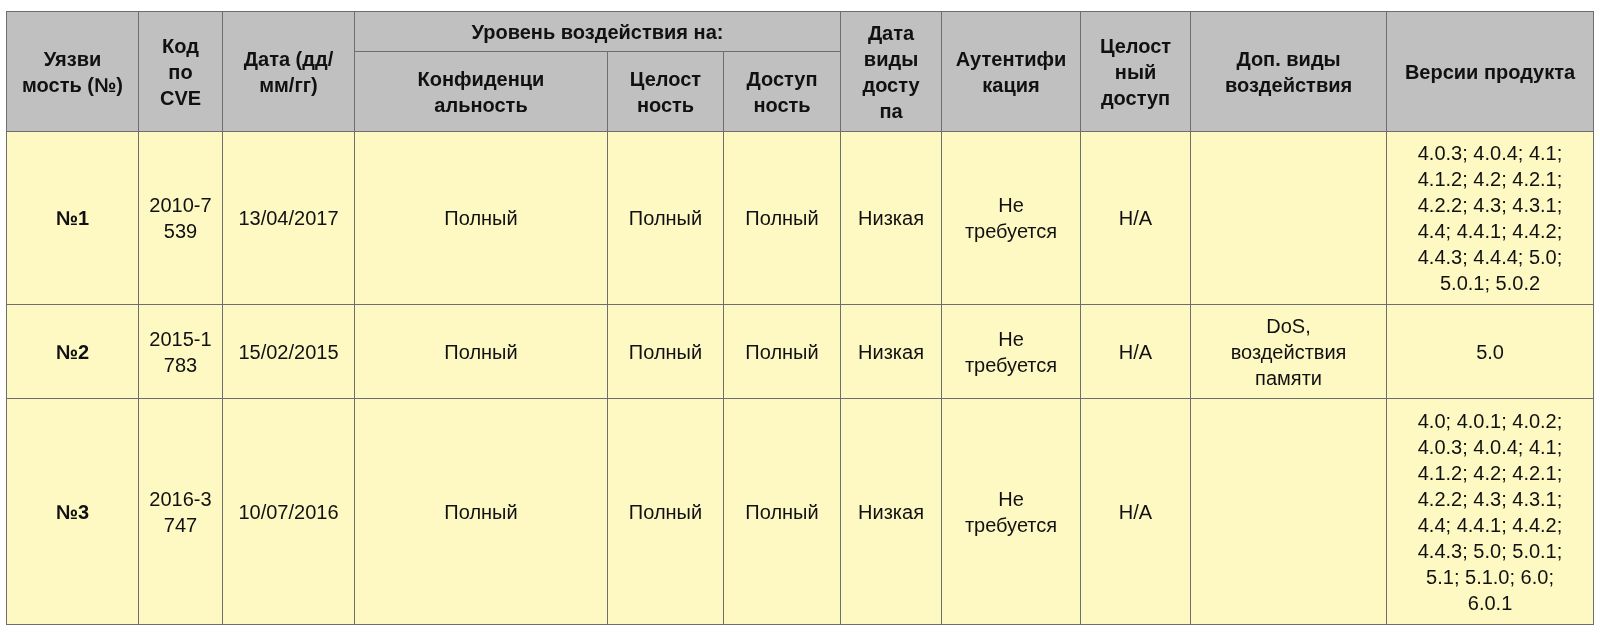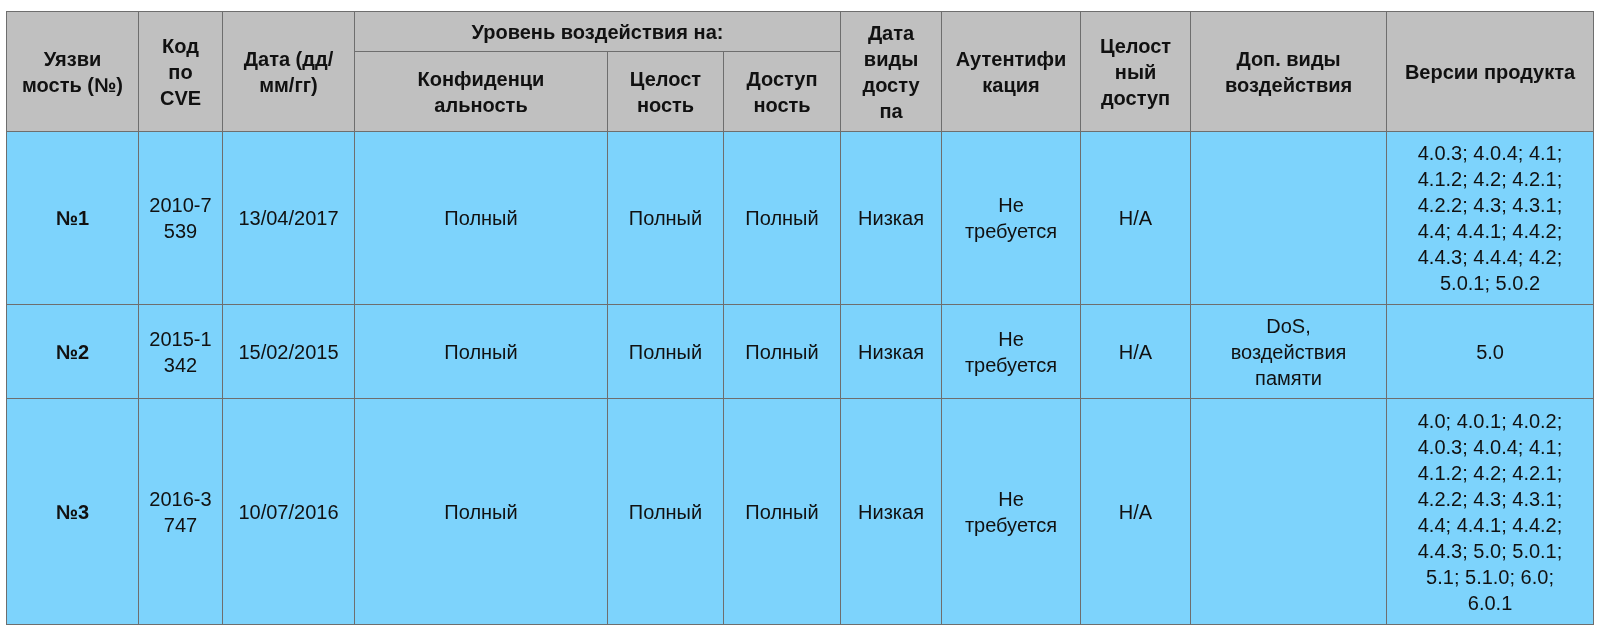--- a/index.html
+++ b/index.html
@@ -9,21 +9,21 @@
     border-collapse: collapse; table-layout: fixed;
     width: 1587px;
   }
   table.vuln th, table.vuln td {
     border: 1.5px solid #6e6e6e;
     text-align: center; vertical-align: middle;
     padding: 0 4px;
     font-size: 20px; line-height: 26px;
   }
   table.vuln th { background: #c0c0c0; font-weight: bold; }
-  table.vuln td { background: #7dd3fc; font-weight: normal; }
+  table.vuln td { background: #fef9c3; font-weight: normal; }
   td.bold { font-weight: bold !important; }
   tr.h1 { height: 40px; }
   tr.h2 { height: 80px; }
   tr.r1 { height: 173px; }
   tr.r2 { height: 94px; }
   tr.r3 { height: 226px; }
   .lines span { display: block; }
 </style>
 </head>
 <body>
@@ -111,30 +111,30 @@
         <span>Не</span>
           <span>требуется</span>
       </td>
       <td>Н/А</td>
       <td></td>
       <td class="lines">
         <span>4.0.3; 4.0.4; 4.1;</span>
           <span>4.1.2; 4.2; 4.2.1;</span>
           <span>4.2.2; 4.3; 4.3.1;</span>
           <span>4.4; 4.4.1; 4.4.2;</span>
-          <span>4.4.3; 4.4.4; 4.2;</span>
+          <span>4.4.3; 4.4.4; 5.0;</span>
           <span>5.0.1; 5.0.2</span>
       </td>
     </tr>
 
     <tr class="r2">
       <td class="bold">№2</td>
       <td class="lines">
         <span>2015-1</span>
-          <span>342</span>
+          <span>783</span>
       </td>
       <td>15/02/2015</td>
       <td>Полный</td>
       <td>Полный</td>
       <td>Полный</td>
       <td>Низкая</td>
       <td class="lines">
         <span>Не</span>
           <span>требуется</span>
       </td>

